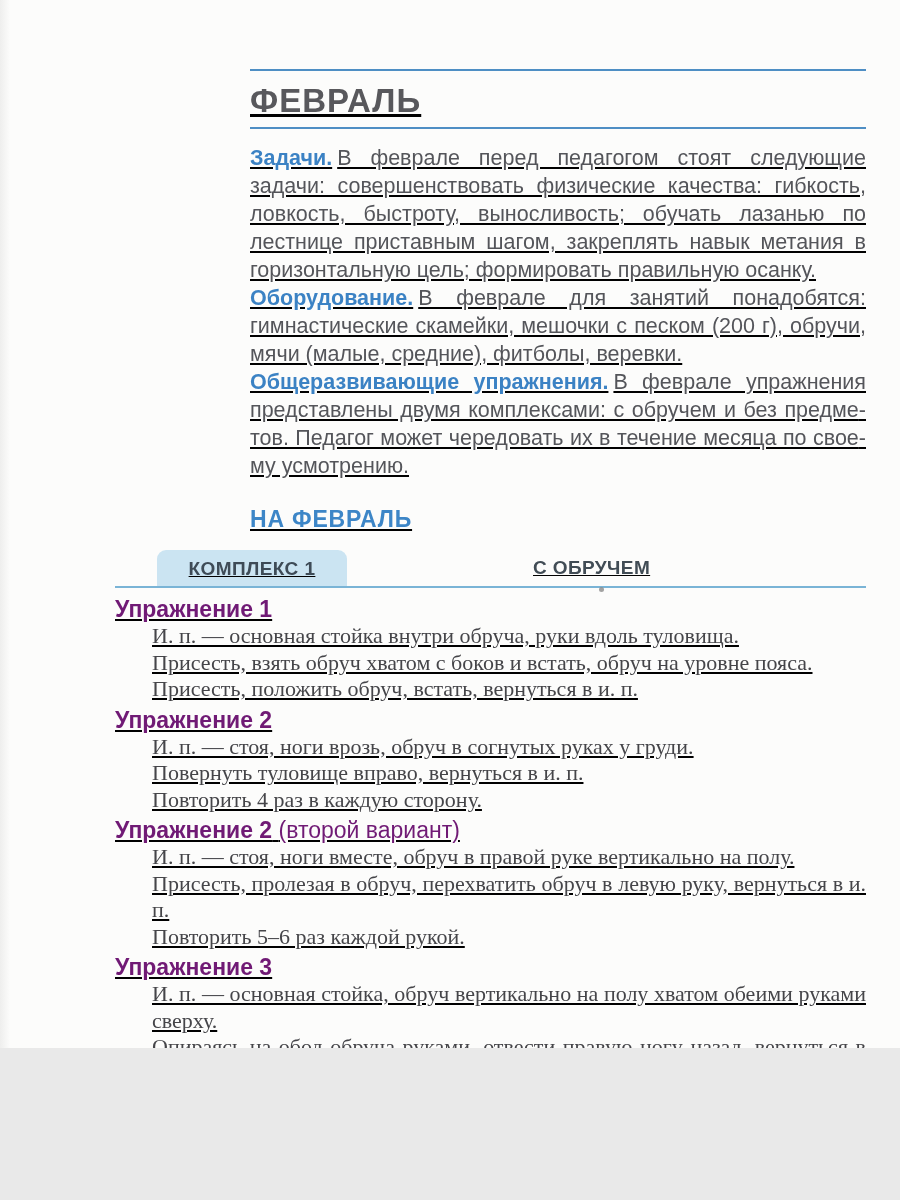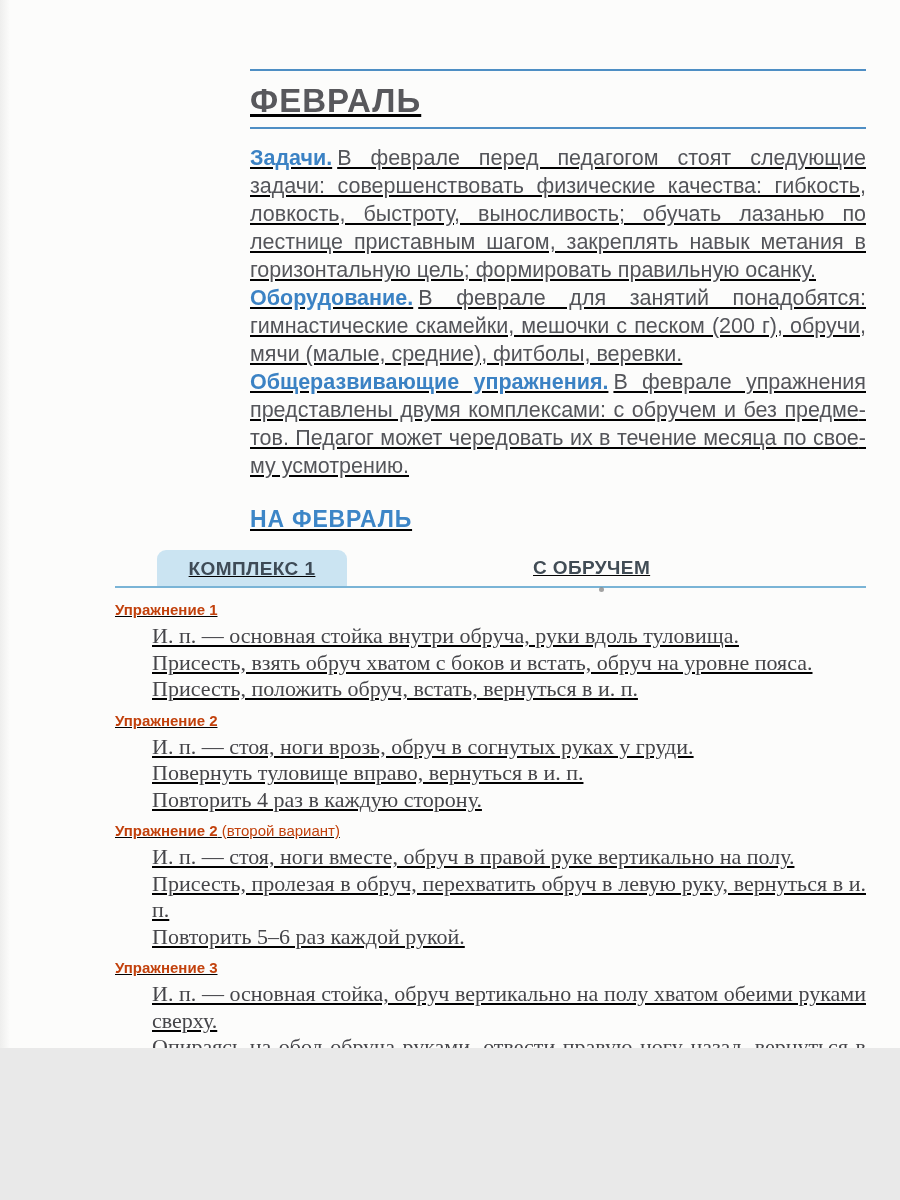--- a/index.html
+++ b/index.html
@@ -74,22 +74,22 @@
   .speck{
     position:absolute;right:262px;bottom:-6px;
     width:5px;height:5px;border-radius:50%;
     background:#8b8b8b;opacity:.8;
   }
 
   
   .exercises{margin:8px 34px 0 115px;}
   .exercise h3{
     margin:4px 0 0 0;
-    font-size:15px;line-height:27px;
-    color:#c2410c;font-weight:bold;
+    font-size:23px;line-height:27px;
+    color:#701a75;font-weight:bold;
   }
   .ex-note{font-weight:normal;}
   .exercise p{
     margin:0;padding-left:37px;
     font-family:"Liberation Serif",serif;
     font-size:22px;line-height:26.5px;
     color:#454549;
     text-align:justify;
     hyphens:manual;
   }

